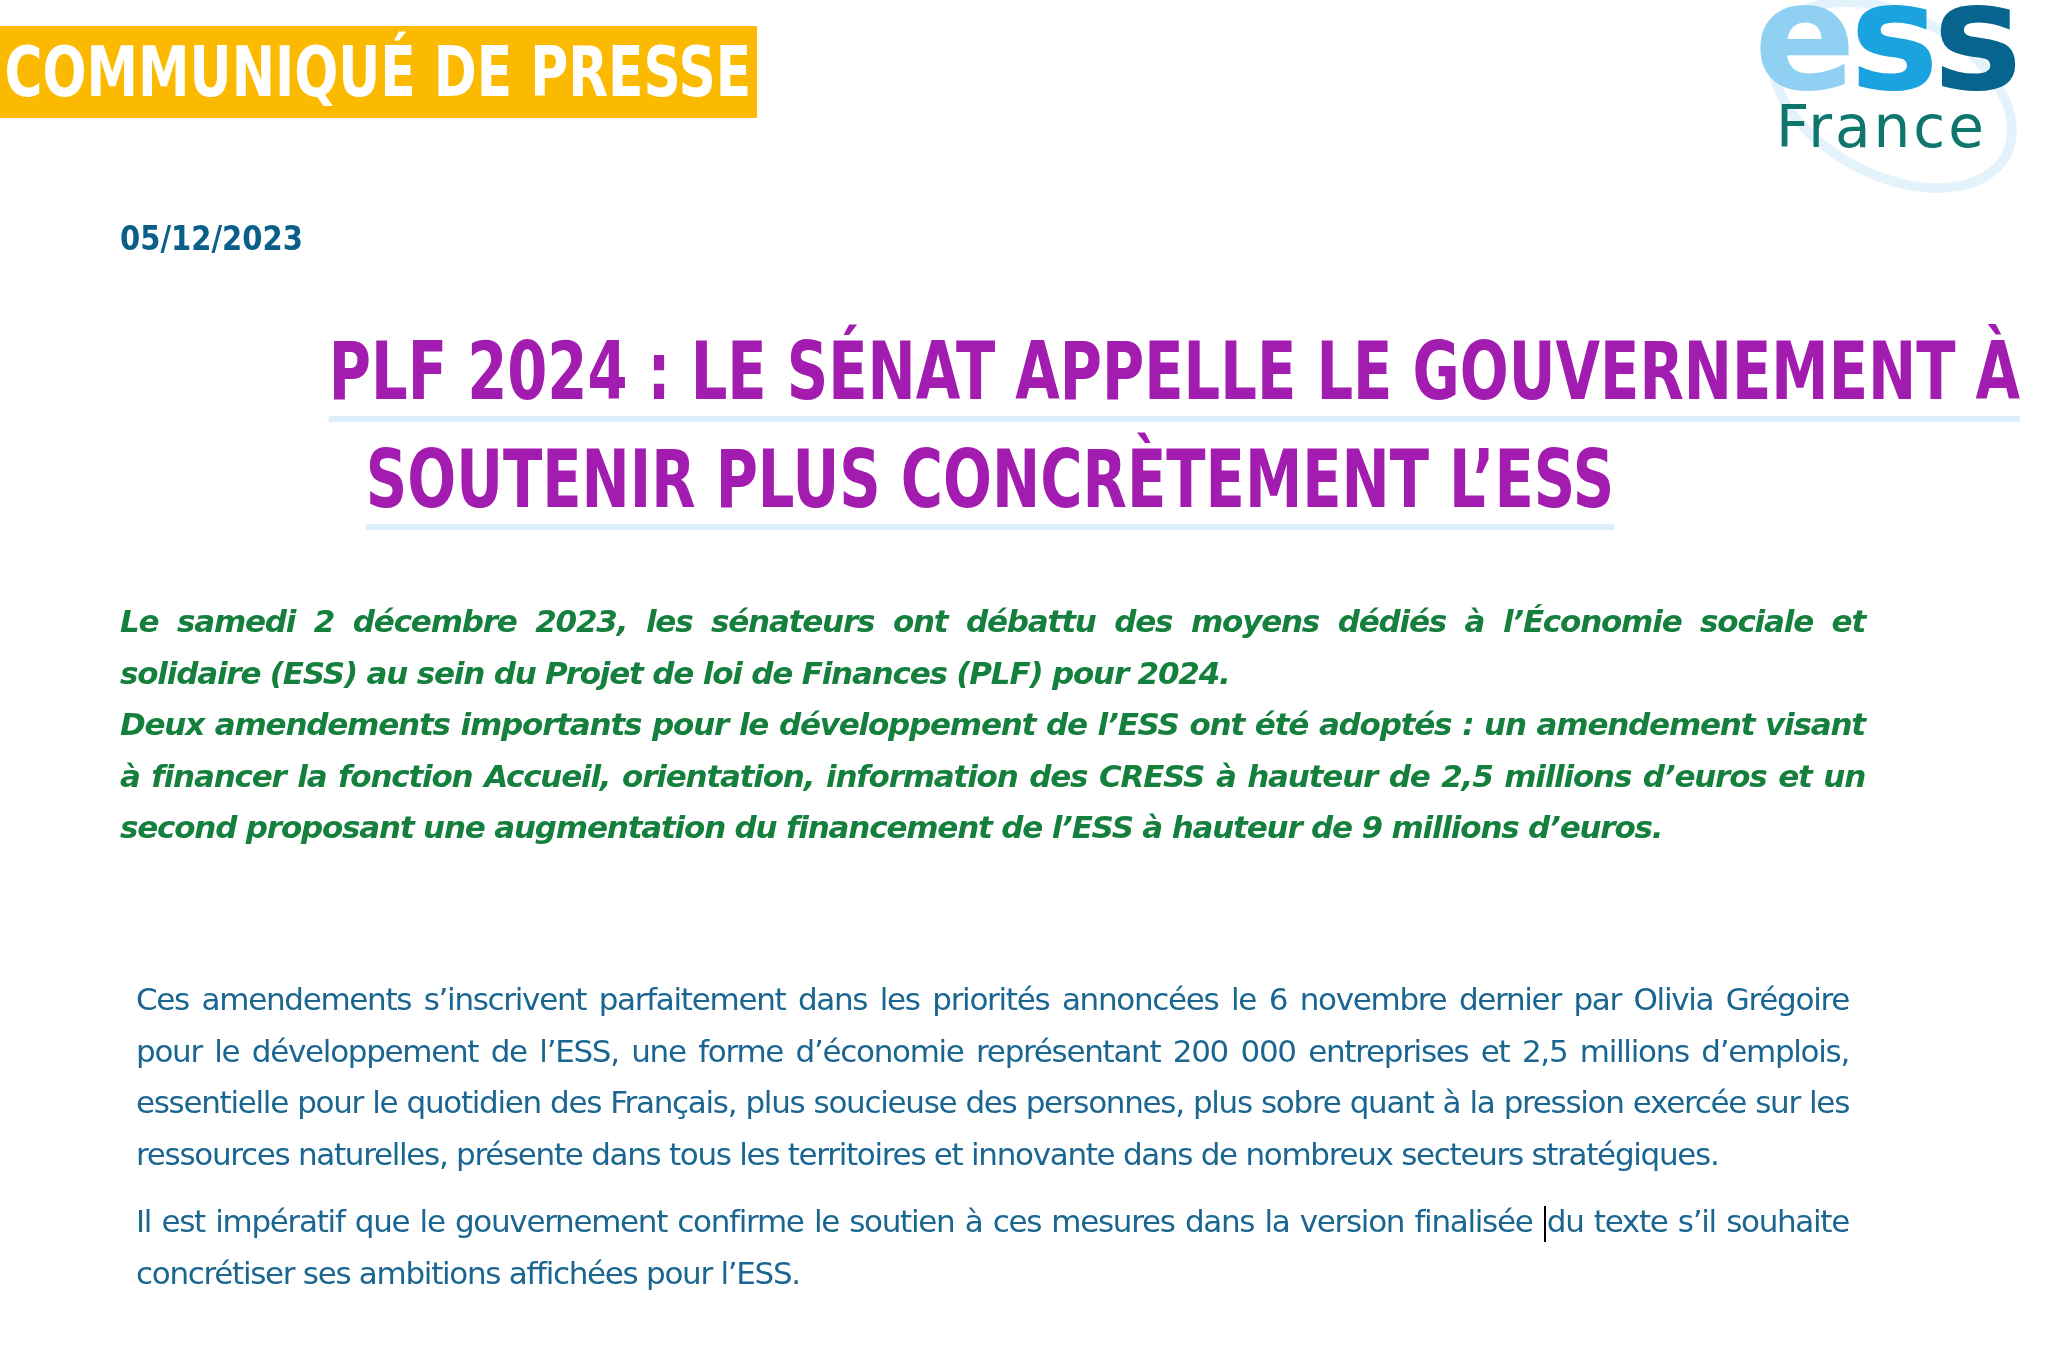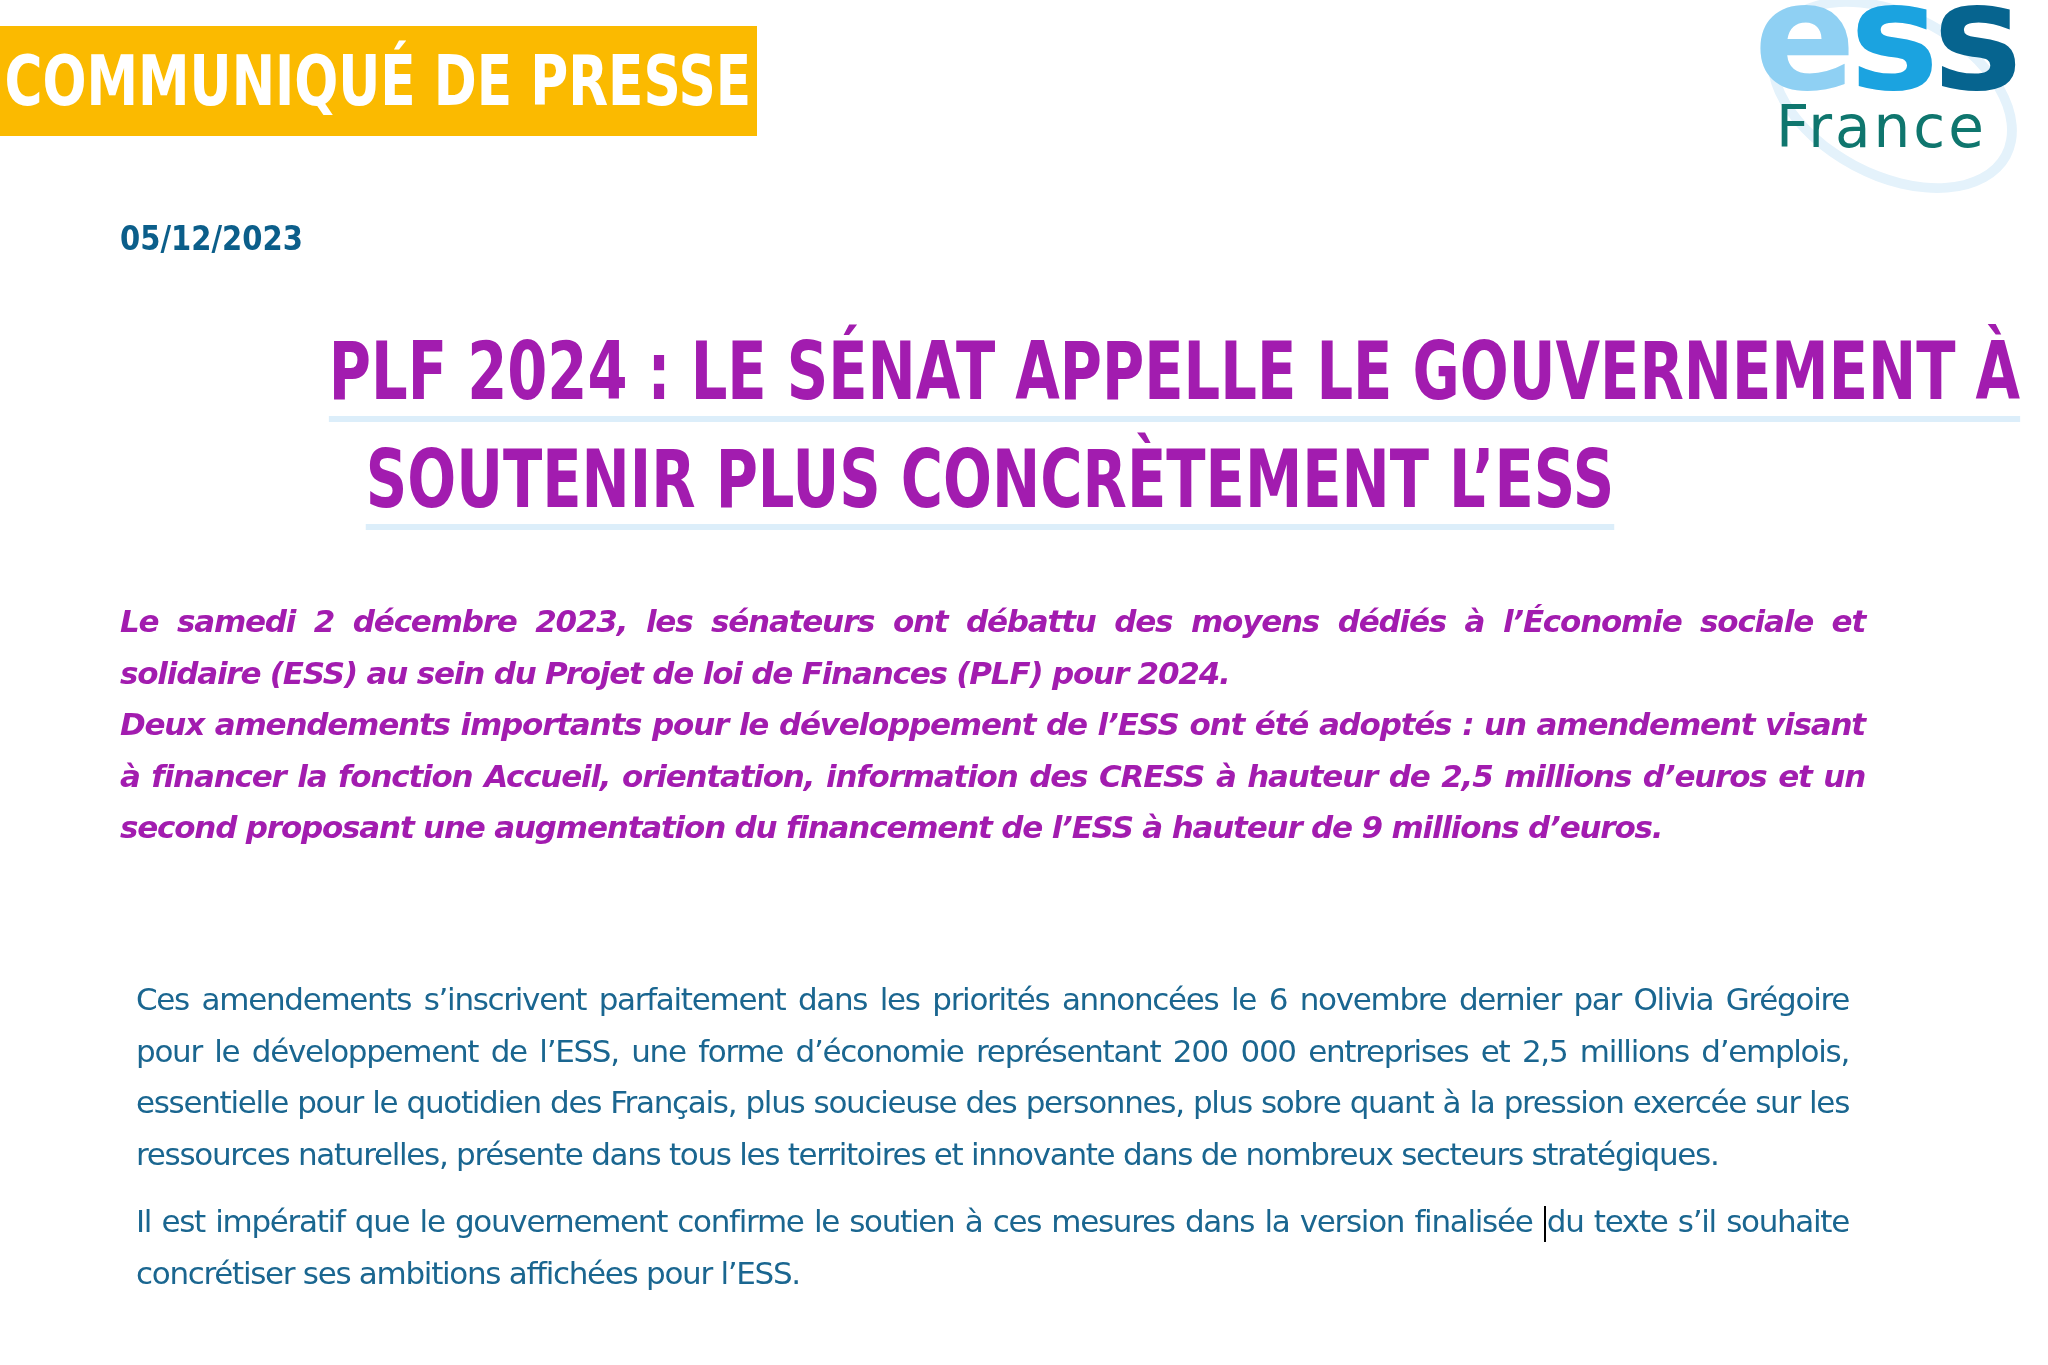--- a/index.html
+++ b/index.html
@@ -2,21 +2,21 @@
 <html><head>
 <meta charset="utf-8">
 <style>
   html, body { margin:0; padding:0; }
   body {
     width:2048px; height:1365px; position:relative; overflow:hidden;
     background:#ffffff;
     font-family:"Liberation Sans", sans-serif;
   }
   .banner {
-    position:absolute; left:0; top:26px; width:757px; height:110px;
+    position:absolute; left:0; top:26px; width:757px; height:92px;
     background:#FBBA00;
     display:flex; align-items:center;
   }
   .banner-text {
     color:#ffffff;
     font-family:"DejaVu Sans", sans-serif;
     font-weight:bold;
     font-size:70px;
     letter-spacing:0px;
     transform:scaleX(0.74);
@@ -66,21 +66,21 @@
     font-size:80px; line-height:1;
     transform:scaleX(0.72);
     white-space:nowrap;
     border-bottom:6px solid #DCEEFA;
     padding-bottom:4px;
   }
   .title1 { top:332px; }
   .title2 { top:440px; }
   .lead {
     position:absolute; left:120px; top:596px; width:1745px;
-    color:#a21caf;
+    color:#15803d;
     font-family:"DejaVu Sans", sans-serif;
     font-style:italic; font-weight:bold;
     font-size:31px; line-height:51.5px;
     text-align:justify;
     letter-spacing:-1.2px;
   }
   .lead p { margin:0; }
   .body {
     position:absolute; left:120px; top:958px; width:1745px;
     color:#1A6690;

